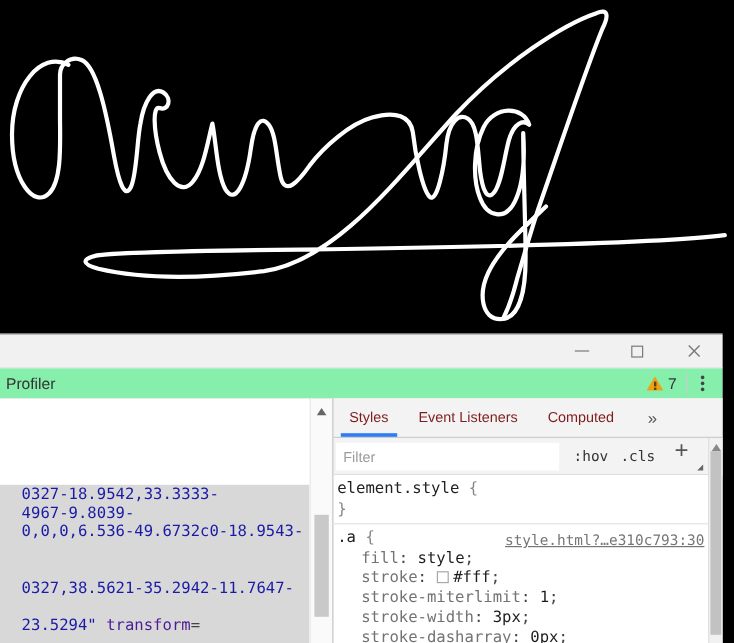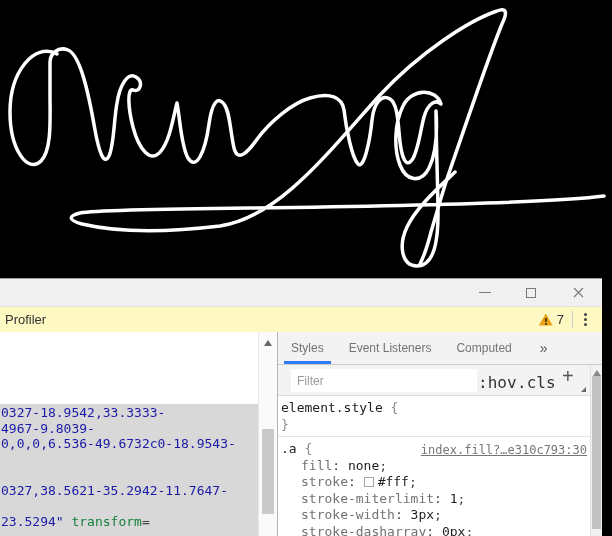--- a/index.html
+++ b/index.html
@@ -9,53 +9,53 @@
   .sig-canvas{position:absolute;left:0;top:0;width:612px;height:278px;background:#000;}
   .sig-canvas svg{display:block;}
   .sig-canvas path{fill:none;stroke:#fff;stroke-width:3.5;stroke-linecap:round;stroke-linejoin:round;}
   
   .devtools{position:absolute;left:0;top:278px;width:602px;height:258px;background:#fff;border-top:1px solid #9a9a9a;box-sizing:border-box;}
   .titlebar{position:relative;height:27px;background:#f1f1f1;border-bottom:1px solid #e2e2e2;}
   .win-btn{position:absolute;top:0;width:30px;height:27px;display:flex;align-items:center;justify-content:center;}
   .btn-min{left:470px}.btn-max{left:516px}.btn-close{left:563px}
   .glyph-min{width:12px;height:1px;background:#7a7a7a;}
   .glyph-max{width:10px;height:10px;border:1px solid #7a7a7a;box-sizing:border-box;}
-  .toolbar{position:relative;height:26px;background:#fef9c3;border-bottom:1px solid #c9c9c9;display:flex;align-items:center;box-sizing:border-box;}
+  .toolbar{position:relative;height:26px;background:#86efac;border-bottom:1px solid #c9c9c9;display:flex;align-items:center;box-sizing:border-box;}
   .panel-tab{margin-left:5px;font-size:13px;color:#333;}
   .toolbar-right{position:absolute;right:13px;top:0;height:100%;display:flex;align-items:center;}
   .warn-badge{display:flex;align-items:center;cursor:default;}
   .warn-tri{position:relative;width:14px;height:12px;background:#eda117;clip-path:polygon(50% 0,100% 100%,0 100%);}
   .warn-stem{position:absolute;left:6px;top:4px;width:2px;height:4px;background:#5c4503;}
   .warn-dot{position:absolute;left:6px;top:9px;width:2px;height:2px;background:#5c4503;}
   .warn-count{margin-left:4px;font-size:13px;color:#333;}
   .tb-divider{width:1px;height:17px;background:#ccc;margin:0 9px 0 8px;}
   .kebab{display:flex;flex-direction:column;gap:2px;padding:2px;}
   .kebab i{width:3px;height:3px;border-radius:50%;background:#444;}
   
   .main{position:absolute;left:0;top:53px;width:602px;height:205px;}
   .dom-pane{position:absolute;left:0;top:0;width:258px;height:100%;background:#fff;overflow:hidden;}
   .dom-selection{position:absolute;left:0;top:72px;right:0;bottom:0;background:#d8d8d8;}
-  .code-lines{position:absolute;left:1px;top:73px;font-family:"DejaVu Sans Mono",monospace;font-size:13px;line-height:15.5px;white-space:pre;}
+  .code-lines{position:absolute;left:18px;top:73px;font-family:"DejaVu Sans Mono",monospace;font-size:13px;line-height:15.5px;white-space:pre;}
   .code-line{height:15.5px;}
   .seg-v{color:#1a1aa6;}
-  .seg-a{color:#15803d;}
+  .seg-a{color:#4c1d95;}
   .seg-p{color:#444;}
   .dom-scrollbar{position:absolute;left:258px;top:0;width:19px;height:100%;background:#fafafa;border-left:1px solid #e8e8e8;box-sizing:border-box;}
   .sb-arrow-up{width:0;height:0;border-left:4px solid transparent;border-right:4px solid transparent;border-bottom:6px solid #666;margin:8px auto 0 auto;}
   .dom-thumb{position:absolute;left:3px;right:3px;top:97px;height:85px;background:#c9c9c9;}
   
   .styles-pane{position:absolute;left:277px;top:0;width:325px;height:100%;background:#fff;border-left:1px solid #b5b5b5;box-sizing:border-box;}
   .styles-tabs{position:relative;height:33px;background:#f3f3f3;border-bottom:1px solid #ccc;display:flex;align-items:stretch;padding-left:10px;box-sizing:border-box;}
-  .tab{position:relative;display:flex;align-items:center;padding:0 3px;margin-right:19px;font-size:12px;color:#737373;cursor:default;}
+  .tab{position:relative;display:flex;align-items:center;padding:0 3px;margin-right:19px;font-size:12px;color:#7f1d1d;cursor:default;}
   .tab.active::after{content:"";position:absolute;left:-4px;right:-4px;bottom:0;height:3px;background:#2f7bf5;}
   .tab-more{font-size:14px;color:#555;margin-left:3px;}
   .filter-row{position:relative;height:31px;background:#f3f3f3;border-bottom:1px solid #ddd;box-sizing:border-box;}
-  .filter-input{position:absolute;left:2px;top:4px;width:186px;height:23px;background:#fff;border:none;outline:none;font-family:"Liberation Sans",sans-serif;font-size:12px;color:#333;padding:0 6px;box-sizing:border-box;margin-left:11px;}
+  .filter-input{position:absolute;left:2px;top:4px;width:186px;height:23px;background:#fff;border:none;outline:none;font-family:"Liberation Sans",sans-serif;font-size:12px;color:#333;padding:0 6px;box-sizing:border-box;}
   .filter-input::placeholder{color:#9b9b9b;}
-  .txt-btn{position:absolute;top:8px;font-family:"DejaVu Sans Mono",monospace;font-size:16px;color:#333;cursor:default;}
+  .txt-btn{position:absolute;top:8px;font-family:"DejaVu Sans Mono",monospace;font-size:12px;color:#333;cursor:default;}
   .hov-btn{left:200px}.cls-btn{left:239px}
   .plus-btn{position:absolute;left:284px;top:0px;font-size:20px;font-weight:400;color:#555;cursor:default;}
   .plus-corner{position:absolute;left:303px;top:22px;width:0;height:0;border-left:5px solid transparent;border-bottom:5px solid #666;}
   .styles-content{position:absolute;left:0;top:64px;right:12px;bottom:0;background:#fff;overflow:hidden;
      font-family:"DejaVu Sans Mono",monospace;font-size:13px;line-height:16.5px;color:#1d1d1d;}
   .rule{position:relative;padding:4px 4px 3px 3px;border-bottom:1px solid #e3e3e3;}
   .selector{color:#222;}
   .brace{color:#888;}
   .rule-link{position:absolute;right:3px;top:5px;color:#767676;text-decoration:underline;font-size:12px;}
   .prop{padding-left:20px;}
@@ -138,23 +138,23 @@
           <div class="plus-btn">+</div>
           <div class="plus-corner"></div>
         </div>
 
         <div class="styles-content">
             <div class="rule">
               <div class="rule-header"><span class="selector">element.style</span> <span class="brace">{</span></div>
               <div class="brace">}</div>
             </div>
             <div class="rule">
-              <a class="rule-link">index.fill?…e310c793:30</a>
+              <a class="rule-link">style.html?…e310c793:30</a>
               <div class="rule-header"><span class="selector">.a</span> <span class="brace">{</span></div>
-              <div class="prop"><span class="prop-name">fill</span><span class="seg-p">: </span><span class="prop-value">none</span><span class="seg-p">;</span></div>
+              <div class="prop"><span class="prop-name">fill</span><span class="seg-p">: </span><span class="prop-value">style</span><span class="seg-p">;</span></div>
               <div class="prop"><span class="prop-name">stroke</span><span class="seg-p">: </span><span class="swatch" style="background: rgb(255, 255, 255);"></span><span class="prop-value">#fff</span><span class="seg-p">;</span></div>
               <div class="prop"><span class="prop-name">stroke-miterlimit</span><span class="seg-p">: </span><span class="prop-value">1</span><span class="seg-p">;</span></div>
               <div class="prop"><span class="prop-name">stroke-width</span><span class="seg-p">: </span><span class="prop-value">3px</span><span class="seg-p">;</span></div>
               <div class="prop"><span class="prop-name">stroke-dasharray</span><span class="seg-p">: </span><span class="prop-value">0px</span><span class="seg-p">;</span></div>
             </div>
           </div>
 
         <div class="styles-scrollbar">
           <div class="sb-arrow-up"></div>
           <div class="styles-thumb"></div>

